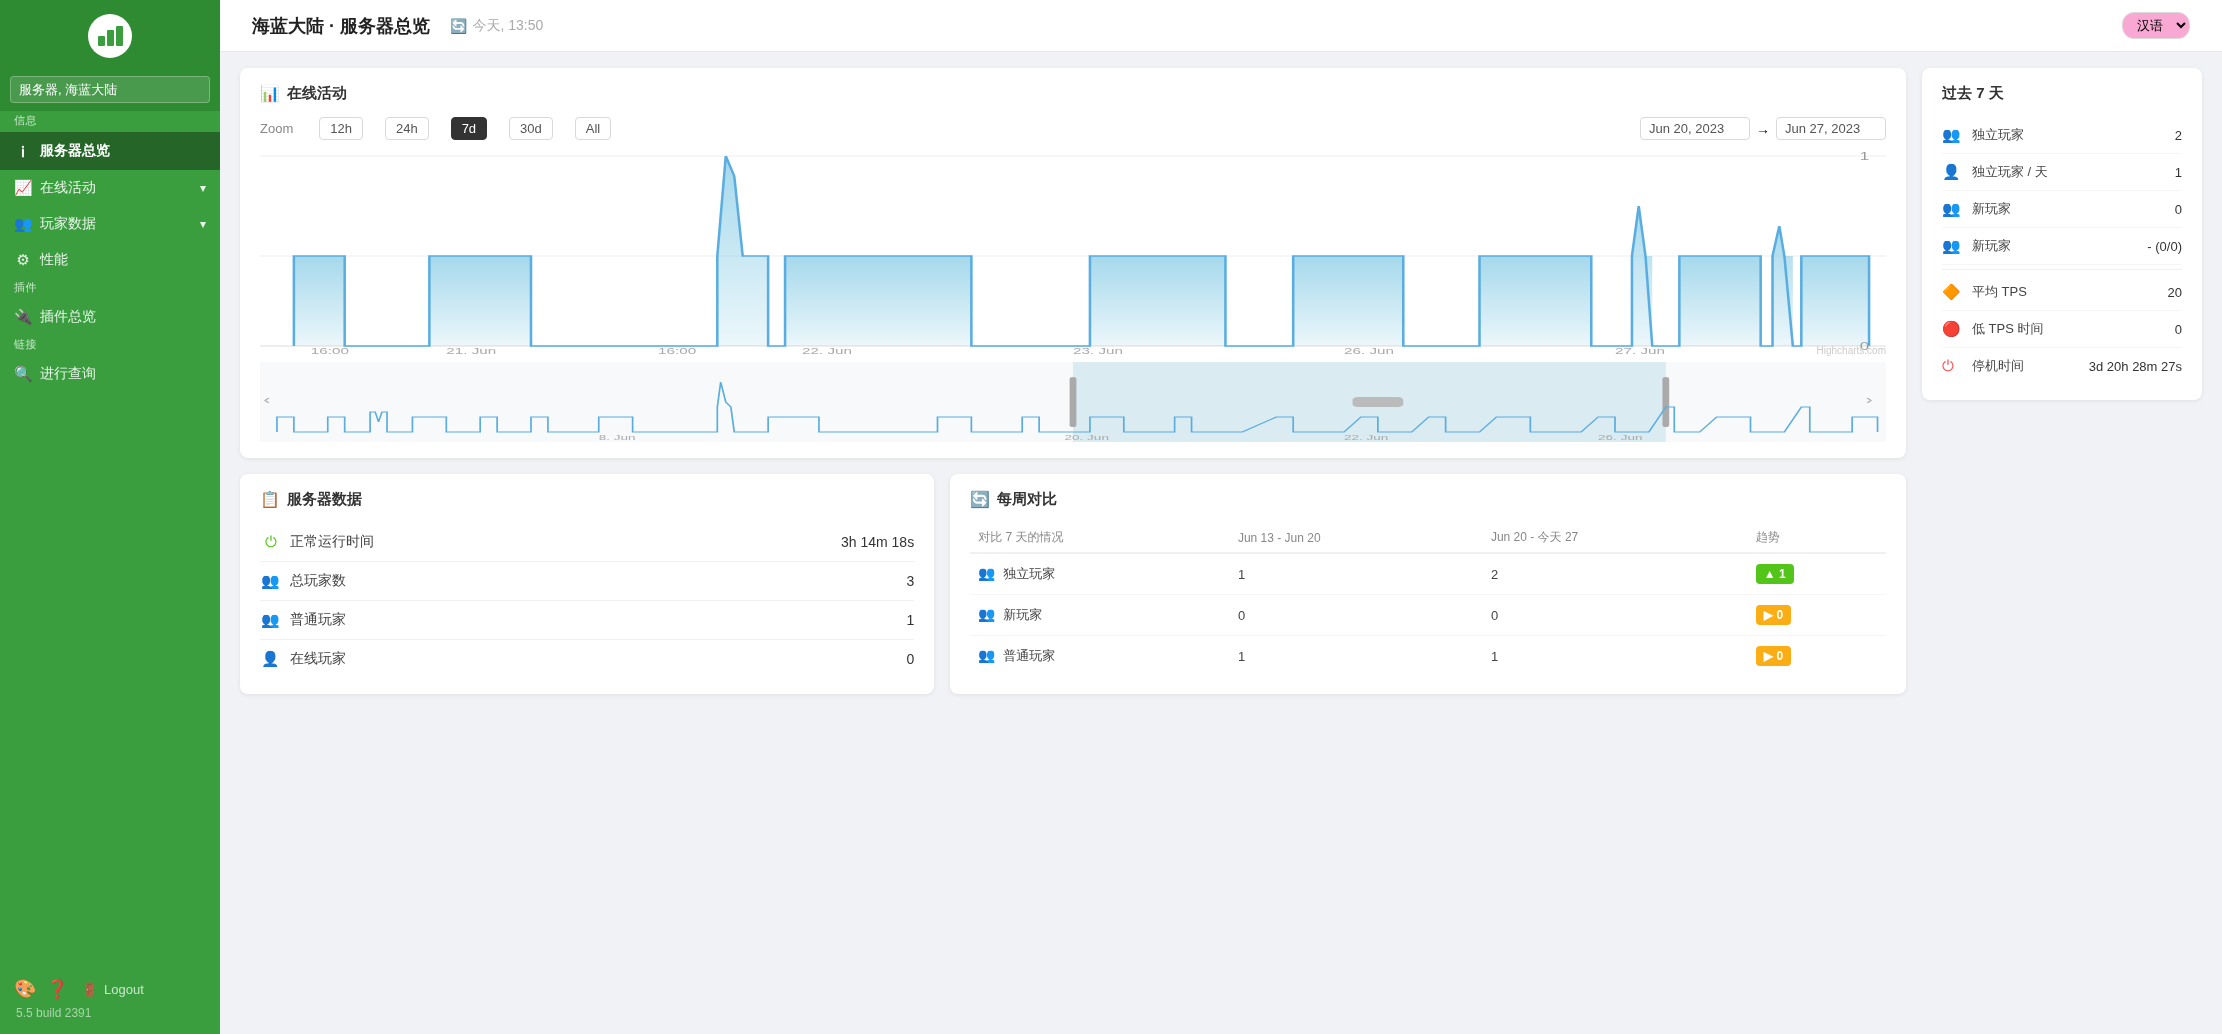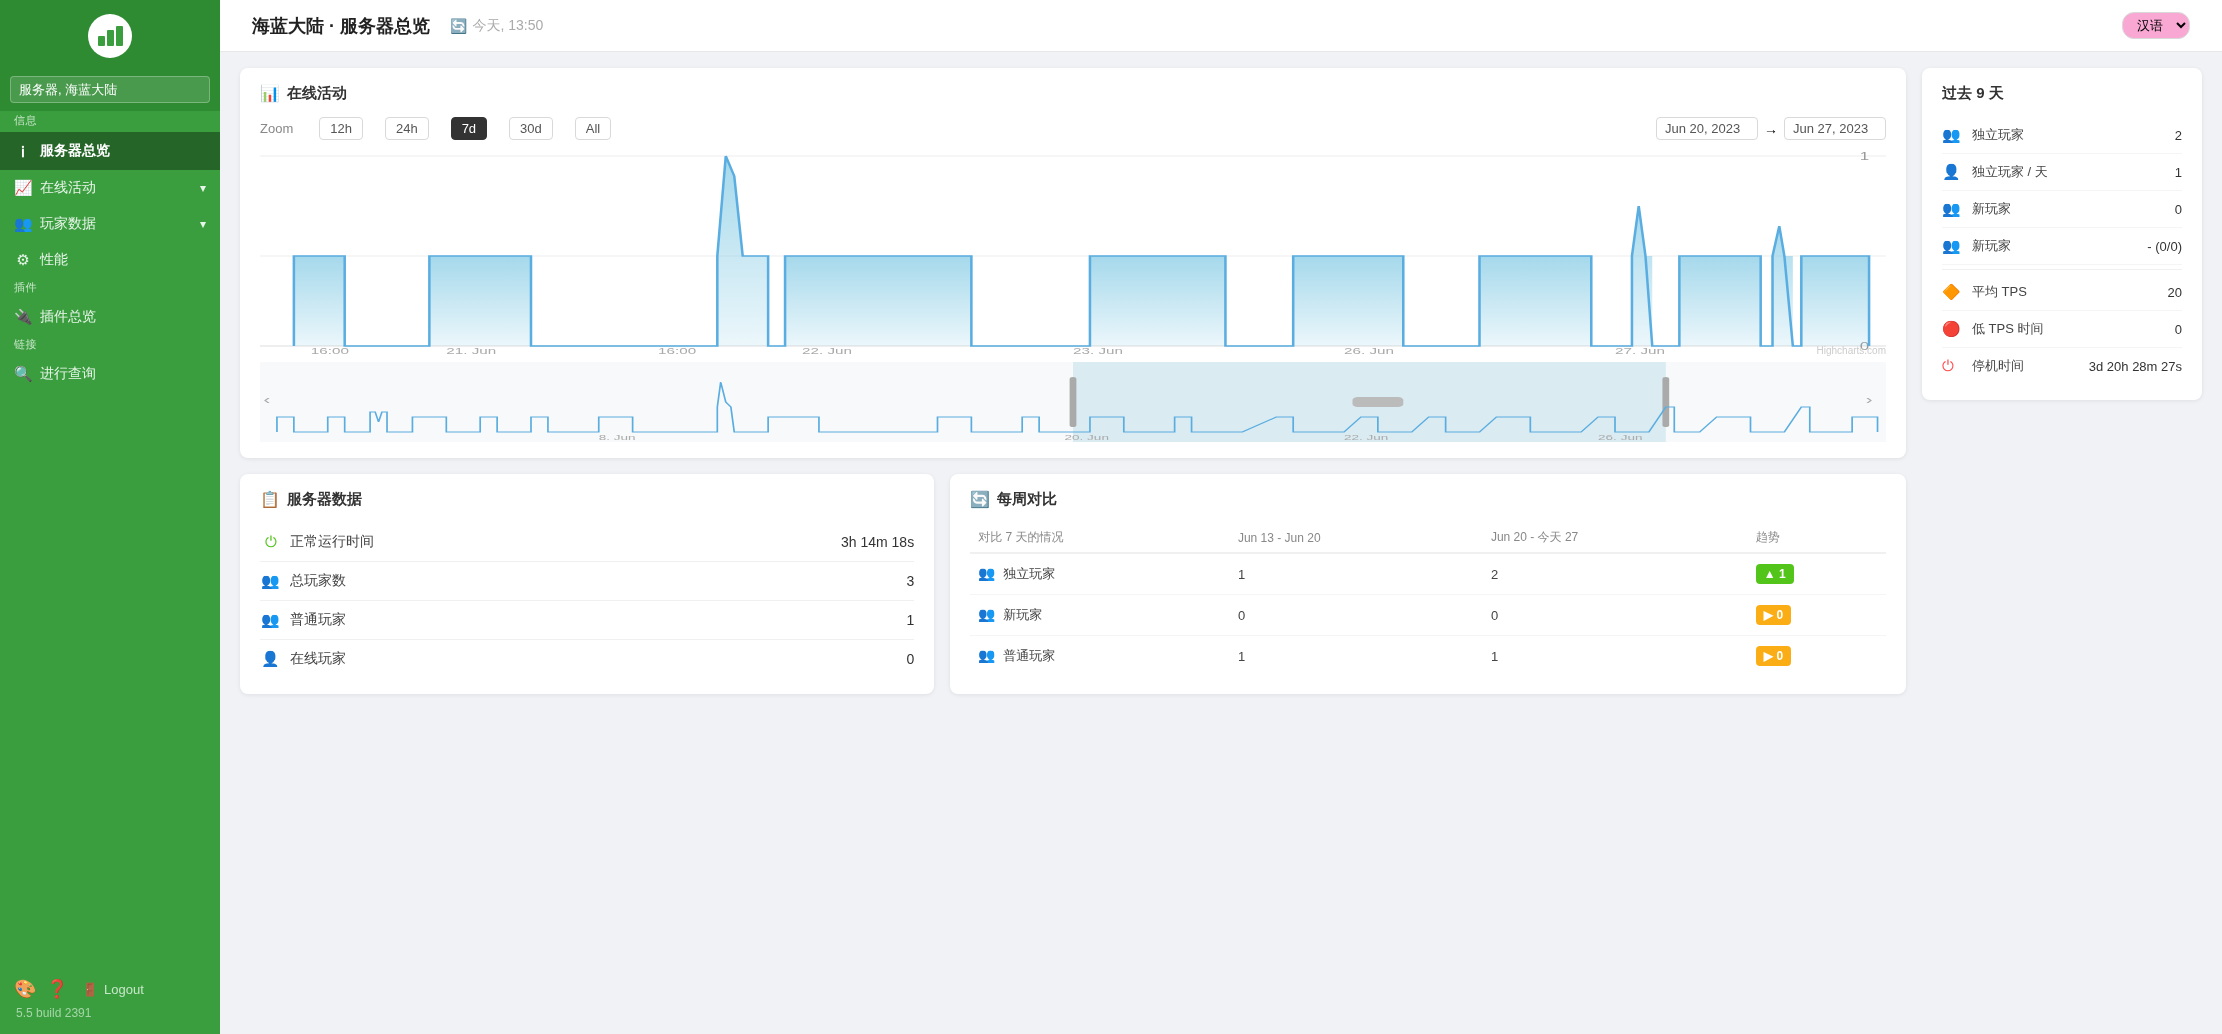--- a/index.html
+++ b/index.html
@@ -73,21 +73,21 @@
     
     #online-activity-card { }
     .zoom-controls { display: flex; align-items: center; gap: 22px; margin-bottom: 6px; }
     .zoom-label { color: #888; font-size: 13px; margin-right: 4px; }
     .zoom-btn {
       padding: 3px 10px; border: 1px solid #d9d9d9; border-radius: 4px; background: #fff; font-size: 13px; cursor: pointer; color: #555;
     }
     .zoom-btn.active { background: #333; color: #fff; border-color: #333; }
     .date-range { margin-left: auto; display: flex; align-items: center; gap: 6px; }
     .date-range input {
-      padding: 3px 8px; border: 1px solid #d9d9d9; border-radius: 4px; font-size: 13px; color: #555; width: 102px;
+      padding: 3px 8px; border: 1px solid #d9d9d9; border-radius: 4px; font-size: 13px; color: #555; width: 110px;
     }
     .chart-container { position: relative; width: 100%; height: 210px; }
     .mini-chart-container { position: relative; width: 100%; height: 80px; margin-top: 6px; }
     .chart-watermark { position: absolute; bottom: 0; right: 0; font-size: 10px; color: #ccc; }
 
     
     .chart-svg { width: 100%; height: 100%; }
 
     
     #bottom-cards { display: flex; gap: 16px; }
@@ -389,21 +389,21 @@
                 </td>
               </tr>
             </tbody>
           </table>
         </div>
       </div>
     </div>
 
     <div id="content-right">
       <div class="card" id="past7-card">
-        <div class="past7-title">过去 9 天</div>
+        <div class="past7-title">过去 7 天</div>
         <div class="past7-row">
           <span class="p7-icon" style="color:#52c41a">👥</span>
           <span class="p7-label">独立玩家</span>
           <span class="p7-value">2</span>
         </div>
         <div class="past7-row">
           <span class="p7-icon" style="color:#1890ff">👤</span>
           <span class="p7-label">独立玩家 / 天</span>
           <span class="p7-value">1</span>
         </div>

